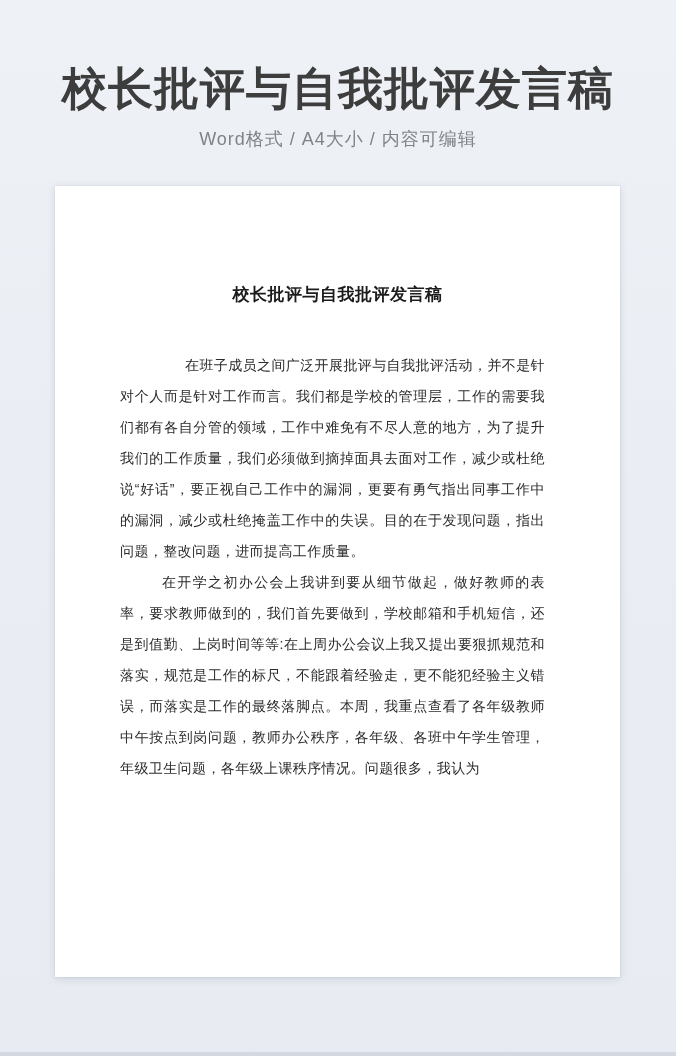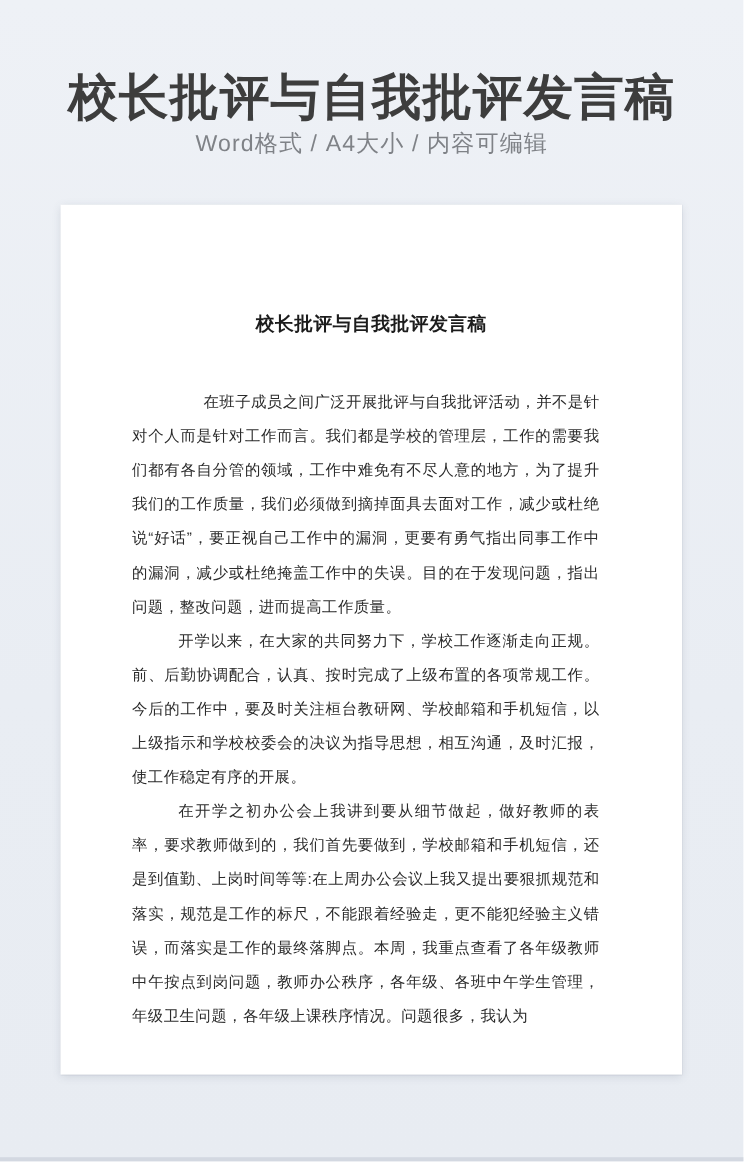--- a/index.html
+++ b/index.html
@@ -23,21 +23,22 @@
     text-align: center;
   }
   .header-title {
     font-size: 45px;
     font-weight: 800;
     color: #3d3d3d;
     letter-spacing: 1px;
     line-height: 1.2;
   }
   .header-subtitle {
-    font-size: 21px;
+    margin-top: 11px;
+    font-size: 18px;
     font-weight: 400;
     color: #7f8287;
     letter-spacing: 1px;
   }
   .doc-page {
     position: absolute;
     left: 55px;
     top: 186px;
     width: 565px;
     height: 791px;
@@ -83,20 +84,19 @@
 
   <div class="header">
     <div class="header-title">校长批评与自我批评发言稿</div>
     <div class="header-subtitle">Word格式 / A4大小 / 内容可编辑</div>
   </div>
 
   <div class="doc-page">
     <div class="doc-title">校长批评与自我批评发言稿</div>
     <div class="doc-body">
         <p>在班子成员之间广泛开展批评与自我批评活动，并不是针对个人而是针对工作而言。我们都是学校的管理层，工作的需要我们都有各自分管的领域，工作中难免有不尽人意的地方，为了提升我们的工作质量，我们必须做到摘掉面具去面对工作，减少或杜绝说“好话”，要正视自己工作中的漏洞，更要有勇气指出同事工作中的漏洞，减少或杜绝掩盖工作中的失误。目的在于发现问题，指出问题，整改问题，进而提高工作质量。</p>
-        <p>开学以来，在大家的共同努力下，学校工作逐渐走向正规。前、后勤协调配合，认真、按时完成了上级布置的各项常规工作。今后的工作中，要及时关注桓台教研网、学校邮箱和手机短信，以上级指示和学校校委会的决议为指导思想，相互沟通，及时汇报，使工作稳定有序的开展。</p>
         <p>在开学之初办公会上我讲到要从细节做起，做好教师的表率，要求教师做到的，我们首先要做到，学校邮箱和手机短信，还是到值勤、上岗时间等等:在上周办公会议上我又提出要狠抓规范和落实，规范是工作的标尺，不能跟着经验走，更不能犯经验主义错误，而落实是工作的最终落脚点。本周，我重点查看了各年级教师中午按点到岗问题，教师办公秩序，各年级、各班中午学生管理，年级卫生问题，各年级上课秩序情况。问题很多，我认为</p>
       </div>
   </div>
 
   <div class="bottom-strip"></div>
 
 </div>
 
 </body></html>

